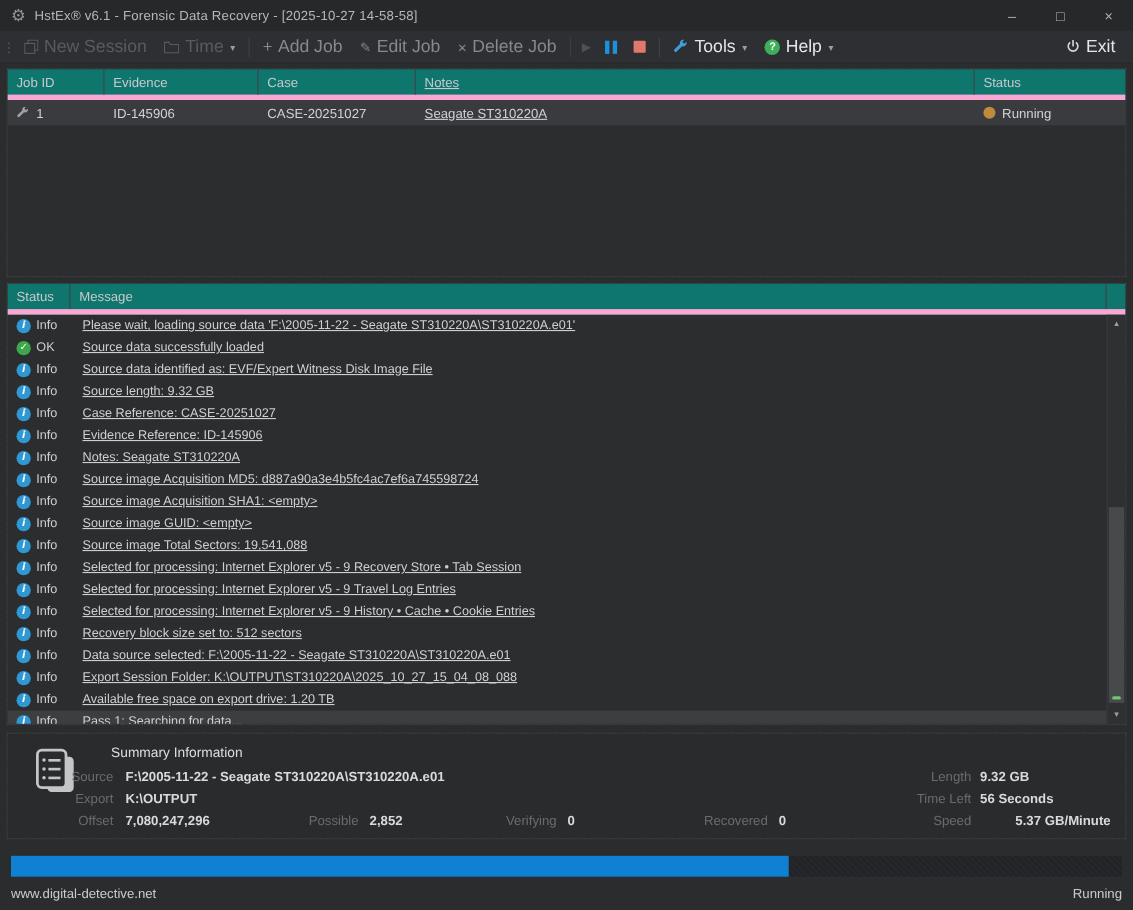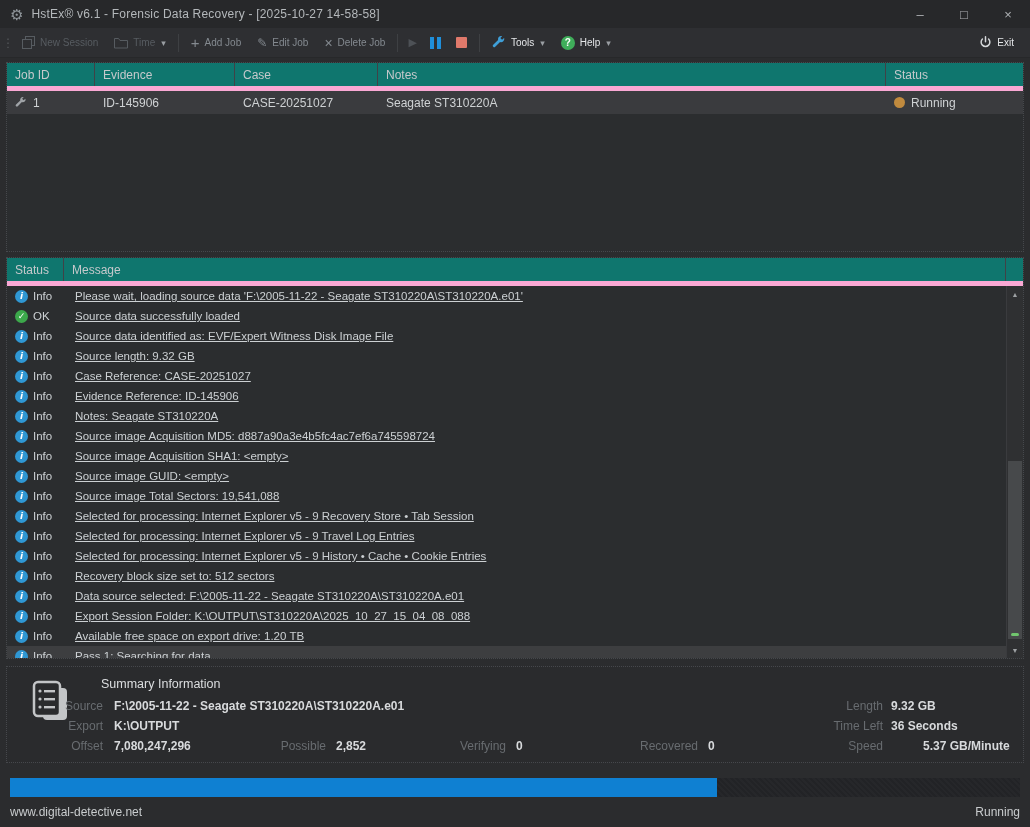--- a/index.html
+++ b/index.html
@@ -12,41 +12,41 @@
   
   .titlebar { height:28px; background:#27282a; display:flex; align-items:center; flex:0 0 28px; }
   .titlebar .gear { margin:0 8px 0 10px; color:#8f959a; font-size:15px; line-height:1; }
   .titlebar .title { color:#b4b8bb; font-size:12px; letter-spacing:.2px; }
   .wincontrols { margin-left:auto; display:flex; height:100%; }
   .wincontrols span { width:44px; display:flex; align-items:center; justify-content:center; color:#aeb1b4; font-size:13px; }
   
   .toolbar { height:30px; background:#2e2f32; display:flex; align-items:center; flex:0 0 30px; padding:0 8px 0 2px; border-bottom:1px solid #27282a; }
   .grip { color:#55585c; font-size:12px; width:10px; text-align:center; margin-right:2px; }
   .tbtn { display:flex; align-items:center; gap:5px; padding:0 8px; height:24px; white-space:nowrap; }
-  .tbtn .lbl { font-size:10px; }
+  .tbtn .lbl { font-size:16px; }
   .disabled .lbl, .disabled svg, .disabled .glyph { color:#575c61; fill:#575c61; }
   .midbtn .lbl { color:#848a90; }
   .brightbtn .lbl { color:#e4e6e8; }
   .caret { color:#9a9ea3; font-size:9px; margin-left:1px; }
   .sep { width:1px; height:18px; background:#3e4043; margin:0 4px; }
   .glyph { font-size:12px; line-height:1; }
   .play-glyph { color:#4d5156; font-size:11px; padding:0 6px; }
   .pause-ic { display:flex; gap:3px; padding:0 7px; }
   .pause-ic i { display:block; width:4px; height:12px; background:#1f8fdb; }
   .stop-ic { width:11px; height:11px; background:#e0796b; border-radius:1px; margin:0 8px; }
   .help-circle { width:14px; height:14px; border-radius:50%; background:#3fae5a; color:#fff; font-size:10px; font-weight:bold; display:flex; align-items:center; justify-content:center; }
   .exit { margin-left:auto; }
   .icon-svg { display:block; }
   
   .panel { margin:0 6px; border:1px dotted #46484c; background:#2b2d2f; }
   .gridhead { display:flex; background:#0f766e; border-bottom:5px solid #f9a8d4; }
   .gridhead .cell { padding:5px 8px 4px 8px; color:#c6c9cc; font-size:12px; border-right:1px solid #404247; }
   
   .jobs { margin-top:4px; height:190px; flex:0 0 190px; }
-  .c-id{width:88px;} .c-ev{width:140px;} .c-case{width:143px;} .c-notes{flex:1;} .c-st{width:137px;}
+  .c-id{width:88px;} .c-ev{width:140px;} .c-case{width:143px;} .c-notes{flex:1;text-decoration:underline;} .c-st{width:137px;}
   .job-row { display:flex; background:#3a3b3e; height:23px; align-items:center; color:#cfd2d4; }
   .job-row .cell { padding:0 8px; border-right:none; display:flex; align-items:center; gap:6px; }
   .status-dot { width:11px; height:11px; border-radius:50%; background:#c08a3e; display:inline-block; }
   .wrench { color:#9fa3a7; }
   
   .log { margin-top:5px; height:402px; flex:0 0 402px; display:flex; flex-direction:column; }
   .l-st{width:57px;} .l-msg{flex:1;} .l-sb{width:17px; border-right:none !important;}
   .log-body { flex:1; display:flex; overflow:hidden; }
   .log-rows { flex:1; }
   .log-row { display:flex; align-items:center; height:20px; padding-left:8px; color:#ccd0d3; font-size:11.5px; }
@@ -346,21 +346,21 @@
   <div class="stitle">Summary Information</div>
 
   <span class="slabel" style="left:20px;top:32px;width:76px;">Source</span>
   <span class="svalue" style="left:107px;top:32px;">F:\2005-11-22 - Seagate ST310220A\ST310220A.e01</span>
   <span class="slabel" style="left:780px;top:32px;width:96px;">Length</span>
   <span class="svalue" style="left:884px;top:32px;">9.32 GB</span>
 
   <span class="slabel" style="left:20px;top:52px;width:76px;">Export</span>
   <span class="svalue" style="left:107px;top:52px;">K:\OUTPUT</span>
   <span class="slabel" style="left:780px;top:52px;width:96px;">Time Left</span>
-  <span class="svalue" style="left:884px;top:52px;">36 Seconds</span>
+  <span class="svalue" style="left:884px;top:52px;">56 Seconds</span>
 
   <span class="slabel" style="left:20px;top:72px;width:76px;">Offset</span>
   <span class="svalue" style="left:107px;top:72px;">7,080,247,296</span>
   <span class="slabel" style="left:240px;top:72px;width:79px;">Possible</span>
   <span class="svalue" style="left:329px;top:72px;">2,852</span>
   <span class="slabel" style="left:420px;top:72px;width:79px;">Verifying</span>
   <span class="svalue" style="left:509px;top:72px;">0</span>
   <span class="slabel" style="left:600px;top:72px;width:91px;">Recovered</span>
   <span class="svalue" style="left:701px;top:72px;">0</span>
   <span class="slabel" style="left:780px;top:72px;width:96px;">Speed</span>

